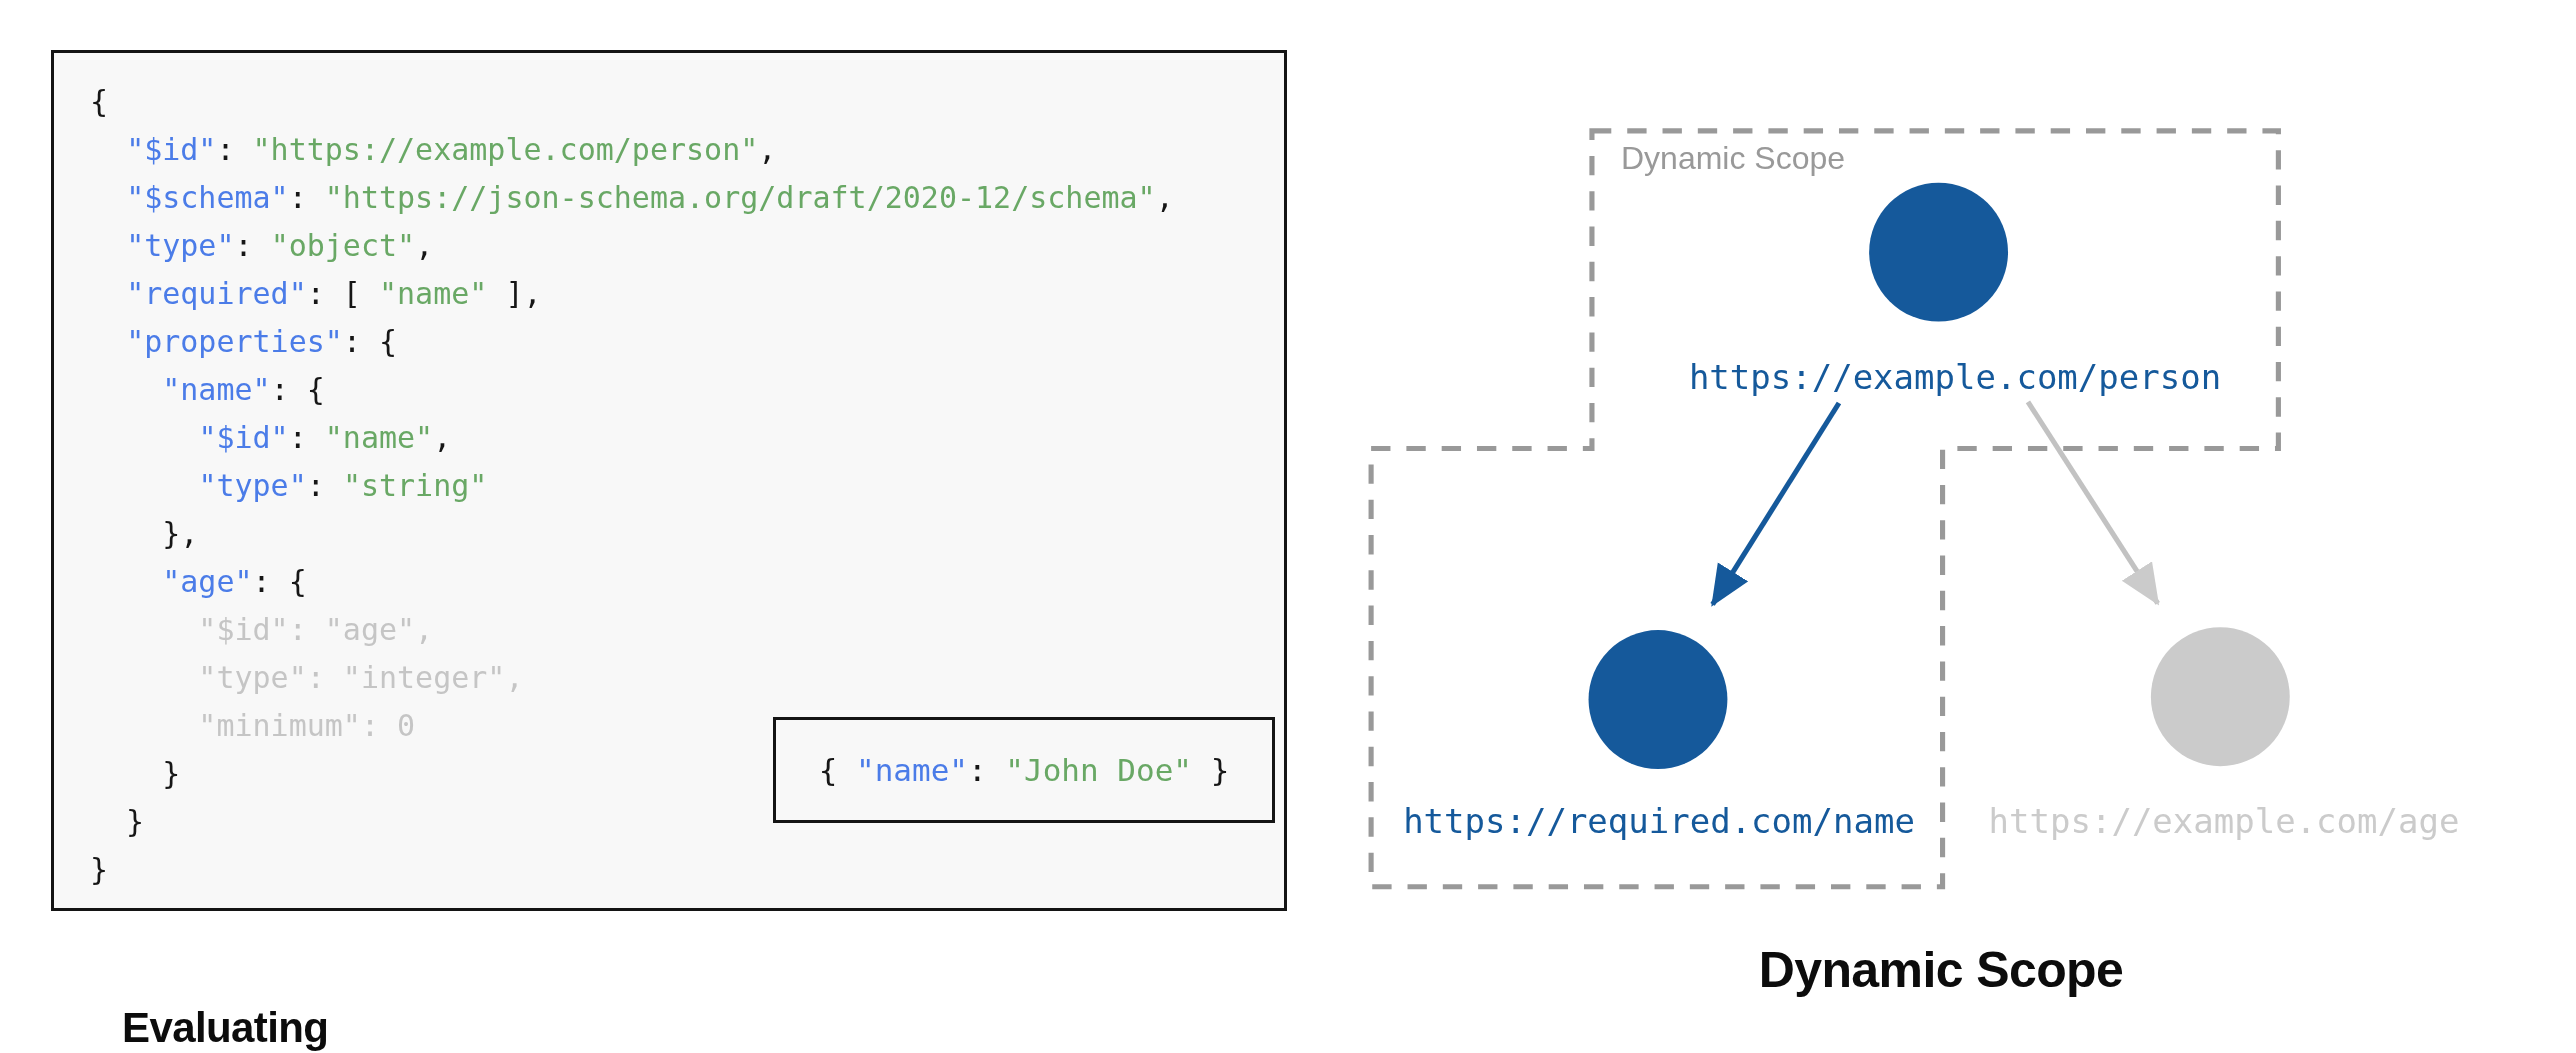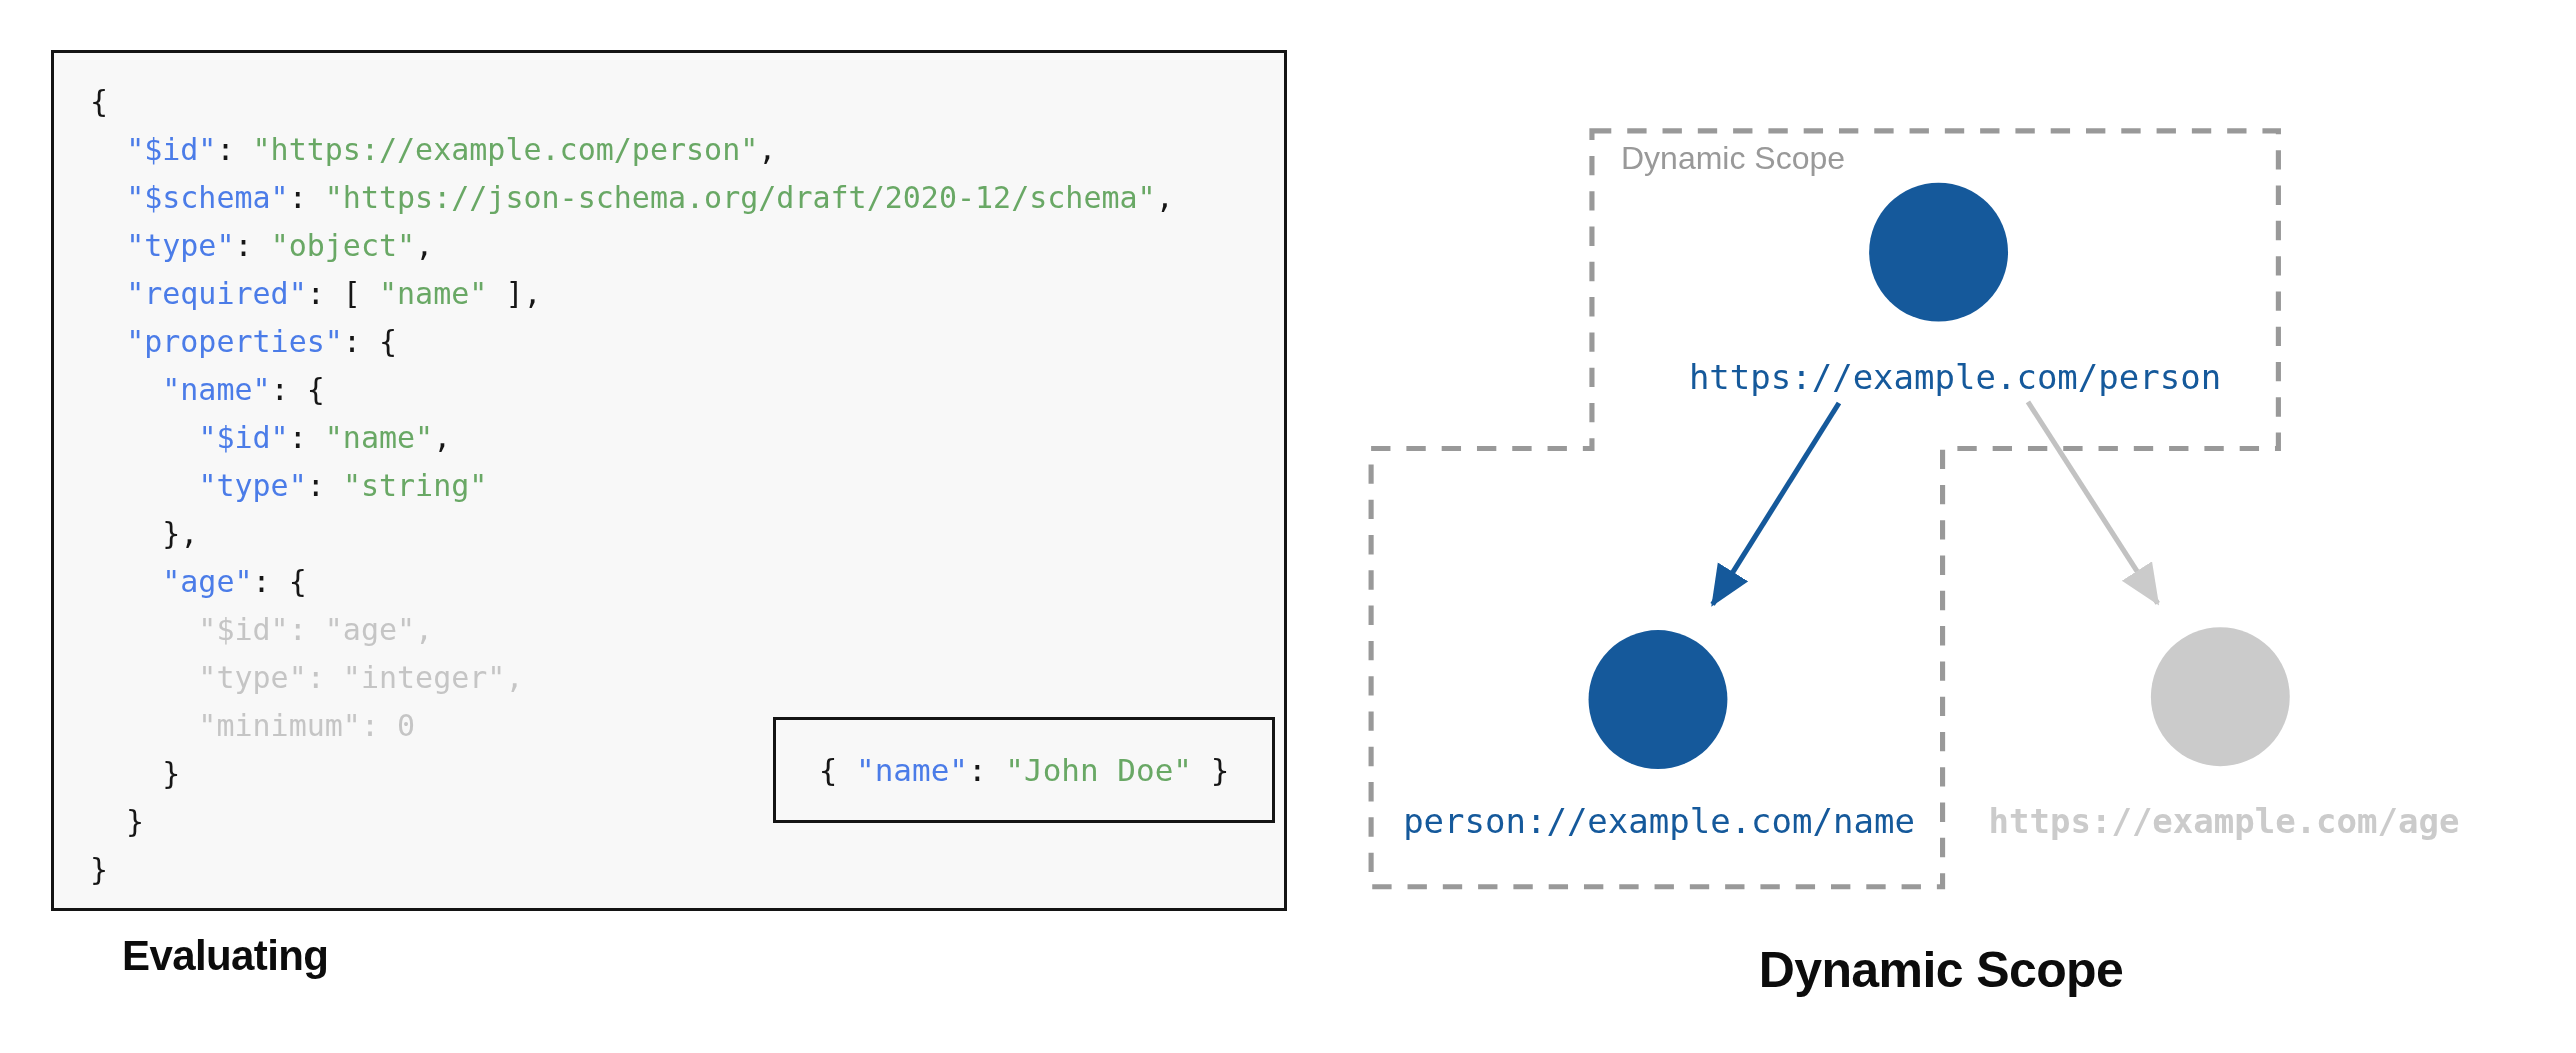--- a/index.html
+++ b/index.html
@@ -30,21 +30,21 @@
     box-sizing:border-box;border:3.4px solid #141414;background:var(--box_bg);
     display:flex;align-items:center;justify-content:center;
     font-family:"DejaVu Sans Mono", monospace;font-size:31px;white-space:pre;
   }
   .instance-label{
     position:absolute;left:719px;top:790px;width:502px;
     text-align:center;font-weight:bold;font-size:36px;color:#0c0c0c;
     letter-spacing:-0.6px;
   }
   .left-caption{
-    position:absolute;left:122px;top:932px;
+    position:absolute;left:122px;top:1004px;
     display:flex;align-items:flex-start;gap:9px;color:#0c0c0c;
   }
   .left-caption .cap-bold{font-weight:bold;font-size:42px;letter-spacing:-0.6px;}
   .left-caption .cap-mono{
     font-family:"DejaVu Sans Mono", monospace;font-size:46px;font-weight:normal;
   }
   
   .diagram-svg{position:absolute;left:0;top:0;}
   .scope-outline{
     fill:none;stroke:var(--dash_gray);stroke-width:9;
@@ -100,19 +100,19 @@
     <line class="arrow-gray" x1="3562" y1="706" x2="3790" y2="1060" marker-end="url(#ah-gray)"></line>
 
     <circle class="fill-blue" cx="3405" cy="443" r="122"></circle>
     <circle class="fill-blue" cx="2912" cy="1229" r="122"></circle>
     <circle class="fill-lightgray" cx="3900" cy="1224" r="122"></circle>
   </svg>
 
   <div class="scope-tag">Dynamic Scope</div>
 
   <div class="url-label url-blue" style="left:1939px;top:357px;margin-left:16px;">https://example.com/person</div>
-  <div class="url-label url-blue" style="left:1659px;top:801px;">person://example.com/name</div>
-  <div class="url-label url-gray" style="left:2224px;top:801px;font-weight:bold;">https://example.com/age</div>
+  <div class="url-label url-blue" style="left:1659px;top:801px;">https://required.com/name</div>
+  <div class="url-label url-gray" style="left:2224px;top:801px;">https://example.com/age</div>
 
   <div class="right-caption">Dynamic Scope</div>
 
 </div>
 
 
 </body></html>

